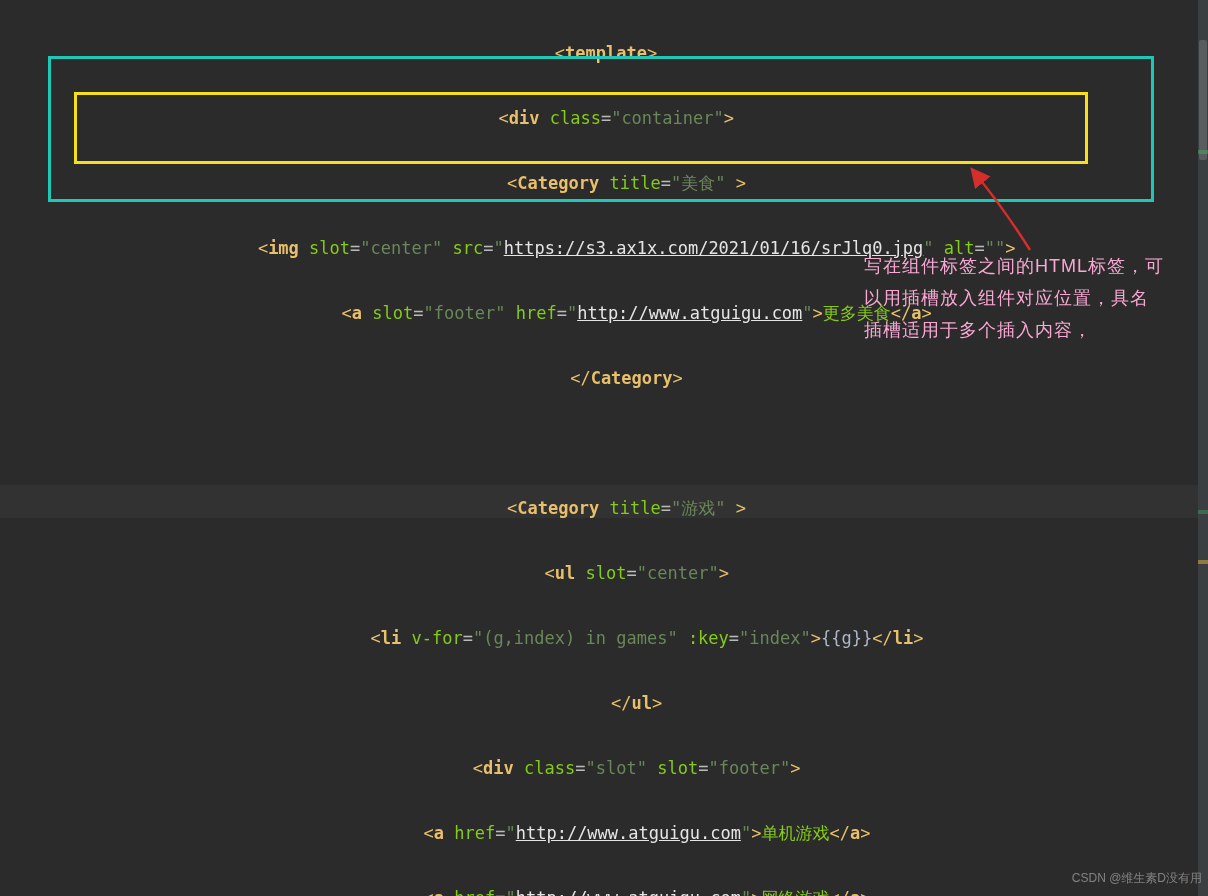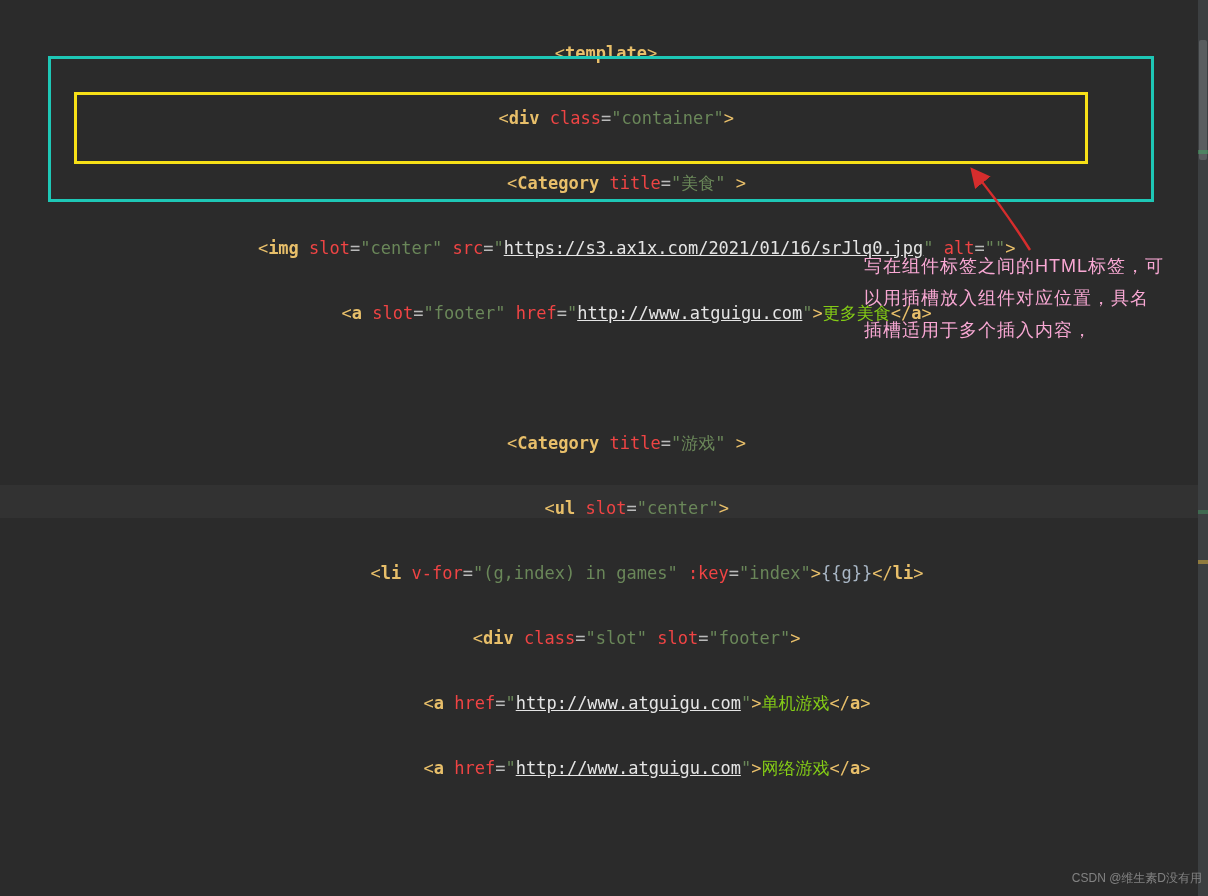--- a/index.html
+++ b/index.html
@@ -19,21 +19,21 @@
   .code-area {
     padding: 4px 0 0 4px;
     white-space: pre;
     position: relative;
   }
   .line { display: block; text-align: center; }
   
   .tag-bracket { color: #e8bf6a; }
   .tag-name { color: #e8bf6a; font-weight: bold; }
   .tag-custom { color: #e8bf6a; font-weight: bold; margin-top: 43px; }
-  .attr-name { color: #ef4444; }
+  .attr-name { color: #84cc16; }
   .attr-eq { color: #bababa; }
   .attr-value { color: #6a8759; }
   .attr-url { color: #e5e5e5; text-decoration: underline; }
   .text-content { color: #84cc16; }
   .mustache { color: #a9b7c6; }
 
   .box-outer {
     position: absolute;
     left: 48px;
     top: 56px;
@@ -113,24 +113,26 @@
 <body>
 
 <div class="highlight-line-bg hl1"></div>
 
 <div class="code-area">
 <span class="line"><span class="tag-bracket">&lt;</span><span class="tag-name">template</span><span class="tag-bracket">&gt;</span></span>
 <span class="line">  <span class="tag-bracket">&lt;</span><span class="tag-name">div</span> <span class="attr-name">class</span><span class="attr-eq">=</span><span class="attr-value">"<span>container</span>"</span><span class="tag-bracket">&gt;</span></span>
 <span class="line">    <span class="tag-bracket">&lt;</span><span class="tag-custom">Category</span> <span class="attr-name">title</span><span class="attr-eq">=</span><span class="attr-value">"<span>美食</span>"</span> <span class="tag-bracket">&gt;</span></span>
 <span class="line">      <span class="tag-bracket">&lt;</span><span class="tag-name">img</span> <span class="attr-name">slot</span><span class="attr-eq">=</span><span class="attr-value">"<span>center</span>"</span> <span class="attr-name">src</span><span class="attr-eq">=</span><span class="attr-value">"<span class="attr-url">https://s3.ax1x.com/2021/01/16/srJlq0.jpg</span>"</span> <span class="attr-name">alt</span><span class="attr-eq">=</span><span class="attr-value">"<span></span>"</span><span class="tag-bracket">&gt;</span></span>
 <span class="line">      <span class="tag-bracket">&lt;</span><span class="tag-name">a</span> <span class="attr-name">slot</span><span class="attr-eq">=</span><span class="attr-value">"<span>footer</span>"</span> <span class="attr-name">href</span><span class="attr-eq">=</span><span class="attr-value">"<span class="attr-url">http://www.atguigu.com</span>"</span><span class="tag-bracket">&gt;</span><span class="text-content">更多美食</span><span class="tag-bracket">&lt;/</span><span class="tag-name">a</span><span class="tag-bracket">&gt;</span></span>
+<span class="line">    <span class="tag-bracket">&lt;/</span><span class="tag-custom">Category</span><span class="tag-bracket">&gt;</span></span>
 <span class="line">&nbsp;</span>
 <span class="line">    <span class="tag-bracket">&lt;</span><span class="tag-custom">Category</span> <span class="attr-name">title</span><span class="attr-eq">=</span><span class="attr-value">"<span>游戏</span>"</span> <span class="tag-bracket">&gt;</span></span>
 <span class="line">      <span class="tag-bracket">&lt;</span><span class="tag-name">ul</span> <span class="attr-name">slot</span><span class="attr-eq">=</span><span class="attr-value">"<span>center</span>"</span><span class="tag-bracket">&gt;</span></span>
 <span class="line">        <span class="tag-bracket">&lt;</span><span class="tag-name">li</span> <span class="attr-name">v-for</span><span class="attr-eq">=</span><span class="attr-value">"<span>(g,index) in games</span>"</span> <span class="attr-name">:key</span><span class="attr-eq">=</span><span class="attr-value">"<span>index</span>"</span><span class="tag-bracket">&gt;</span><span class="mustache">{{g}}</span><span class="tag-bracket">&lt;/</span><span class="tag-name">li</span><span class="tag-bracket">&gt;</span></span>
+<span class="line">      <span class="tag-bracket">&lt;/</span><span class="tag-name">ul</span><span class="tag-bracket">&gt;</span></span>
 <span class="line">      <span class="tag-bracket">&lt;</span><span class="tag-name">div</span> <span class="attr-name">class</span><span class="attr-eq">=</span><span class="attr-value">"<span>slot</span>"</span> <span class="attr-name">slot</span><span class="attr-eq">=</span><span class="attr-value">"<span>footer</span>"</span><span class="tag-bracket">&gt;</span></span>
 <span class="line">        <span class="tag-bracket">&lt;</span><span class="tag-name">a</span> <span class="attr-name">href</span><span class="attr-eq">=</span><span class="attr-value">"<span class="attr-url">http://www.atguigu.com</span>"</span><span class="tag-bracket">&gt;</span><span class="text-content">单机游戏</span><span class="tag-bracket">&lt;/</span><span class="tag-name">a</span><span class="tag-bracket">&gt;</span></span>
 <span class="line">        <span class="tag-bracket">&lt;</span><span class="tag-name">a</span> <span class="attr-name">href</span><span class="attr-eq">=</span><span class="attr-value">"<span class="attr-url">http://www.atguigu.com</span>"</span><span class="tag-bracket">&gt;</span><span class="text-content">网络游戏</span><span class="tag-bracket">&lt;/</span><span class="tag-name">a</span><span class="tag-bracket">&gt;</span></span>
 
 
 
 
 
 
 

